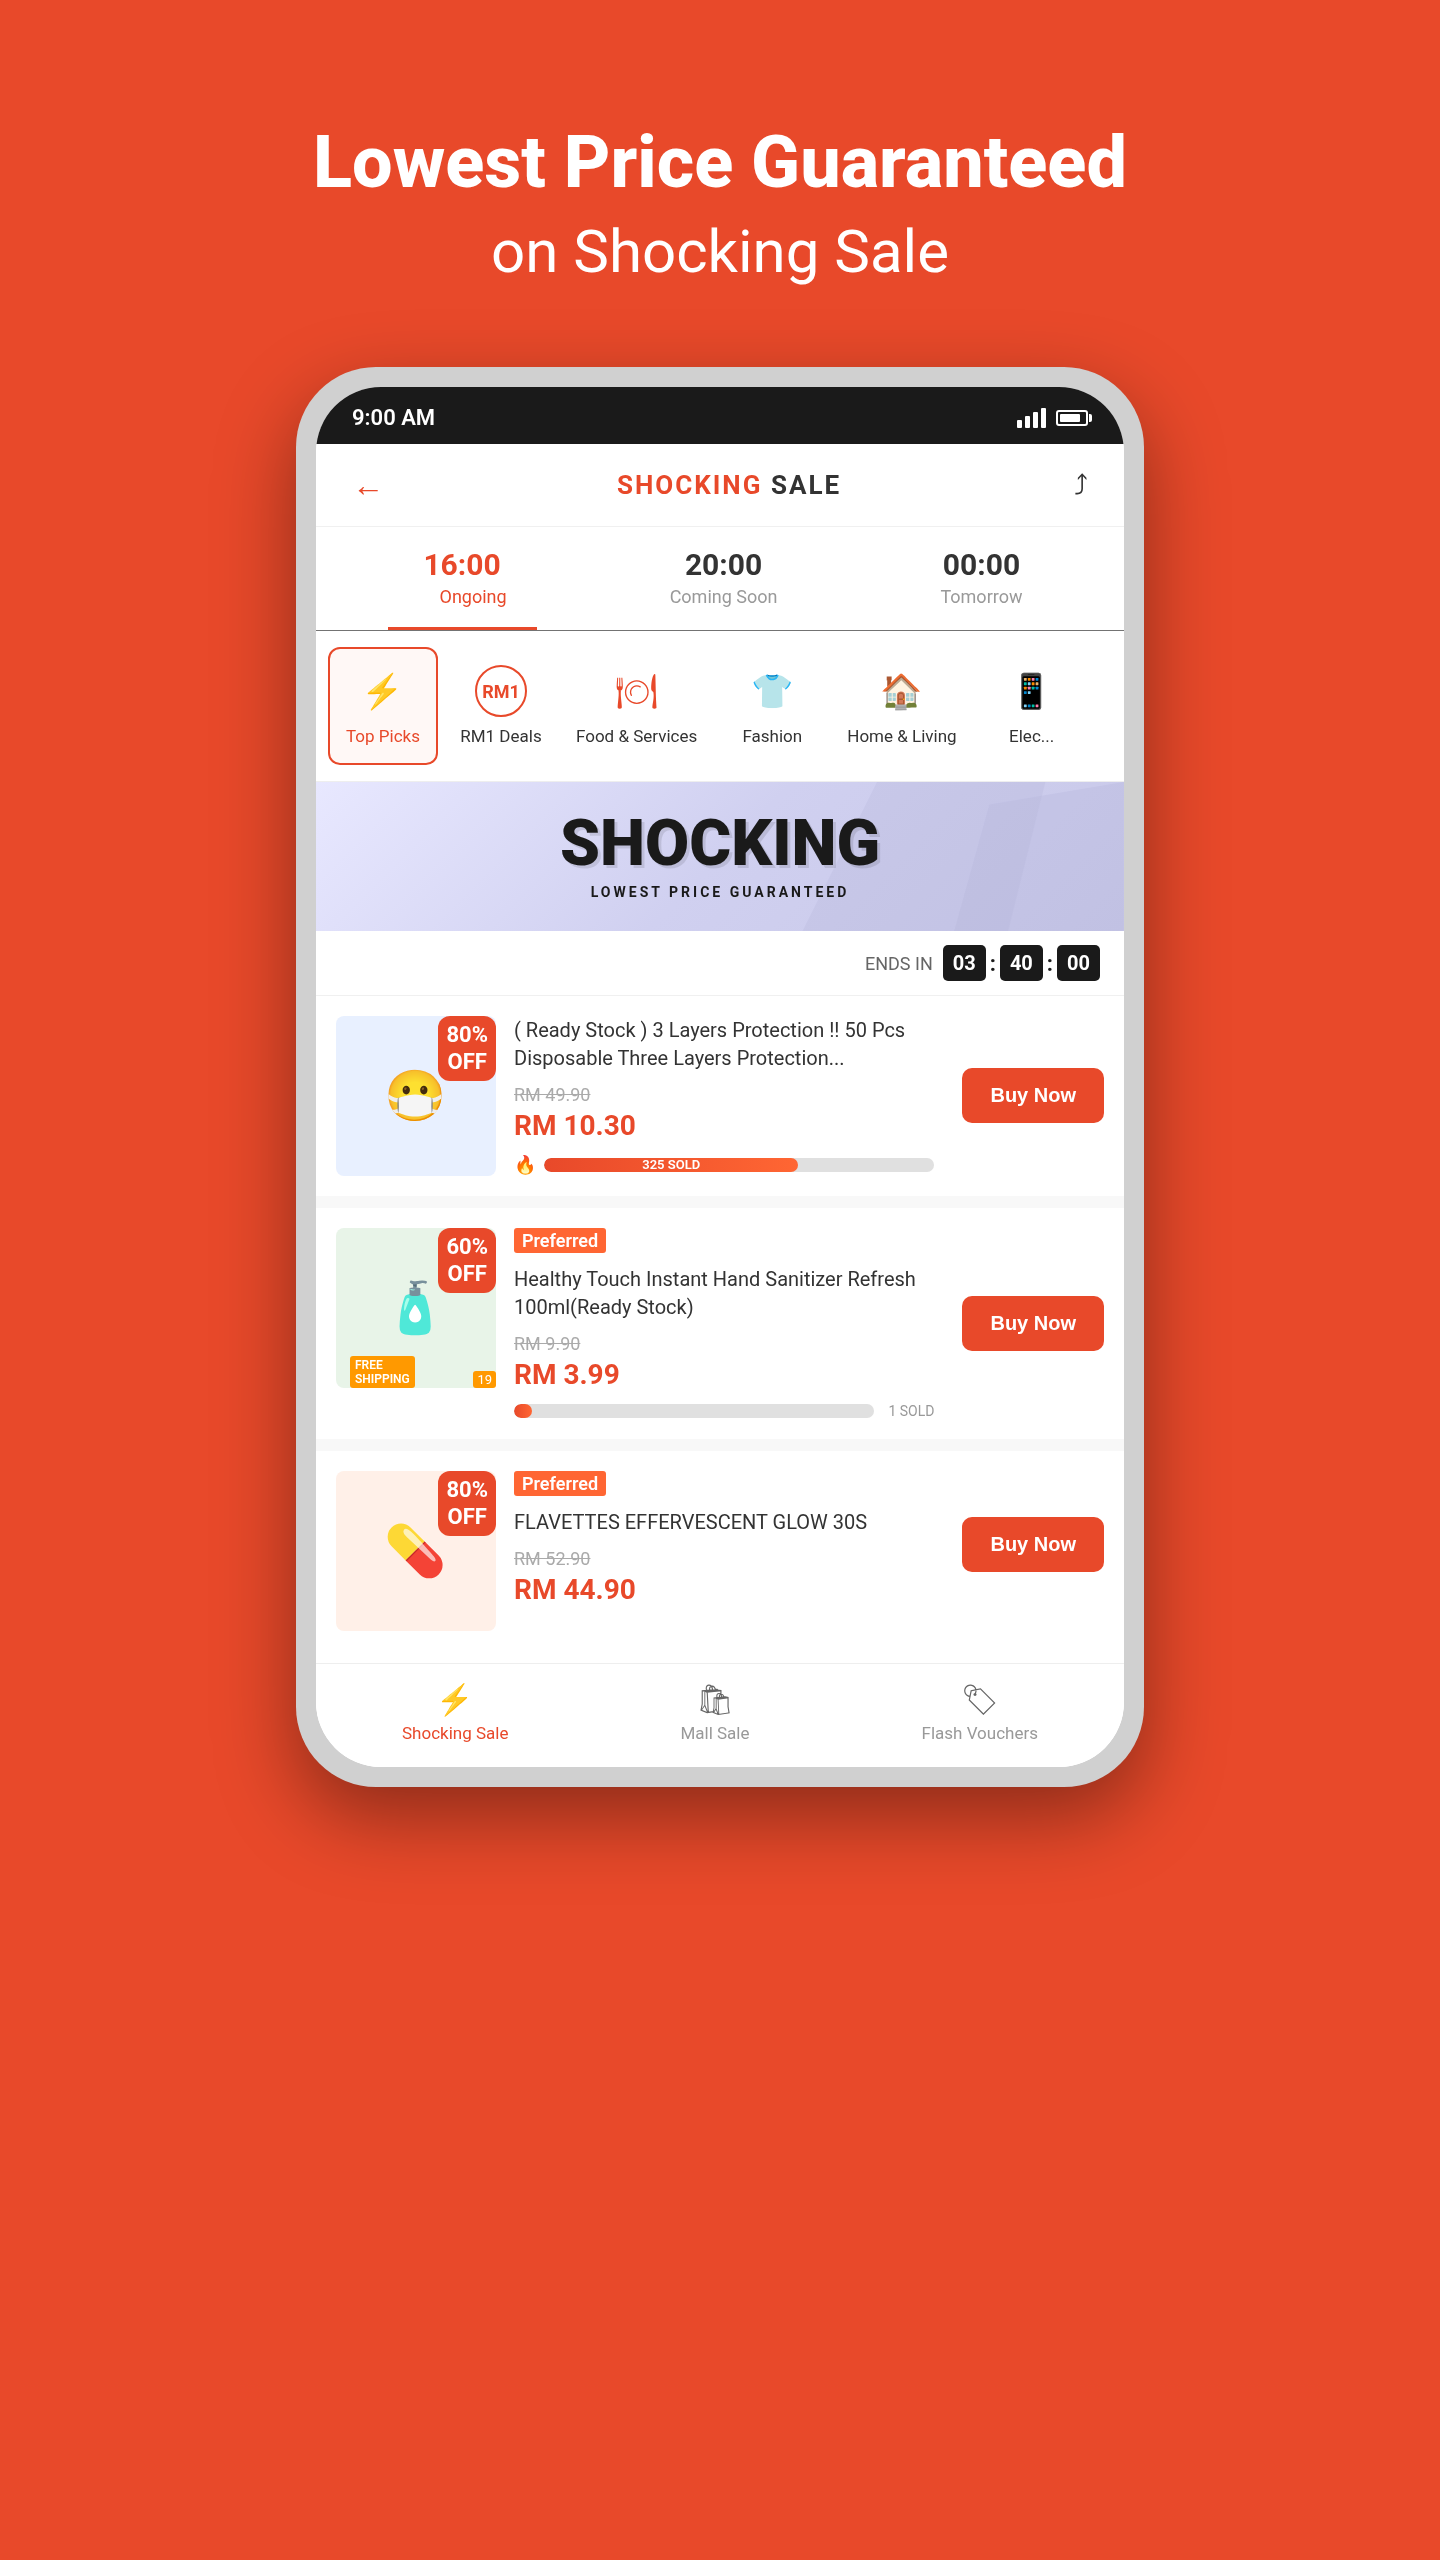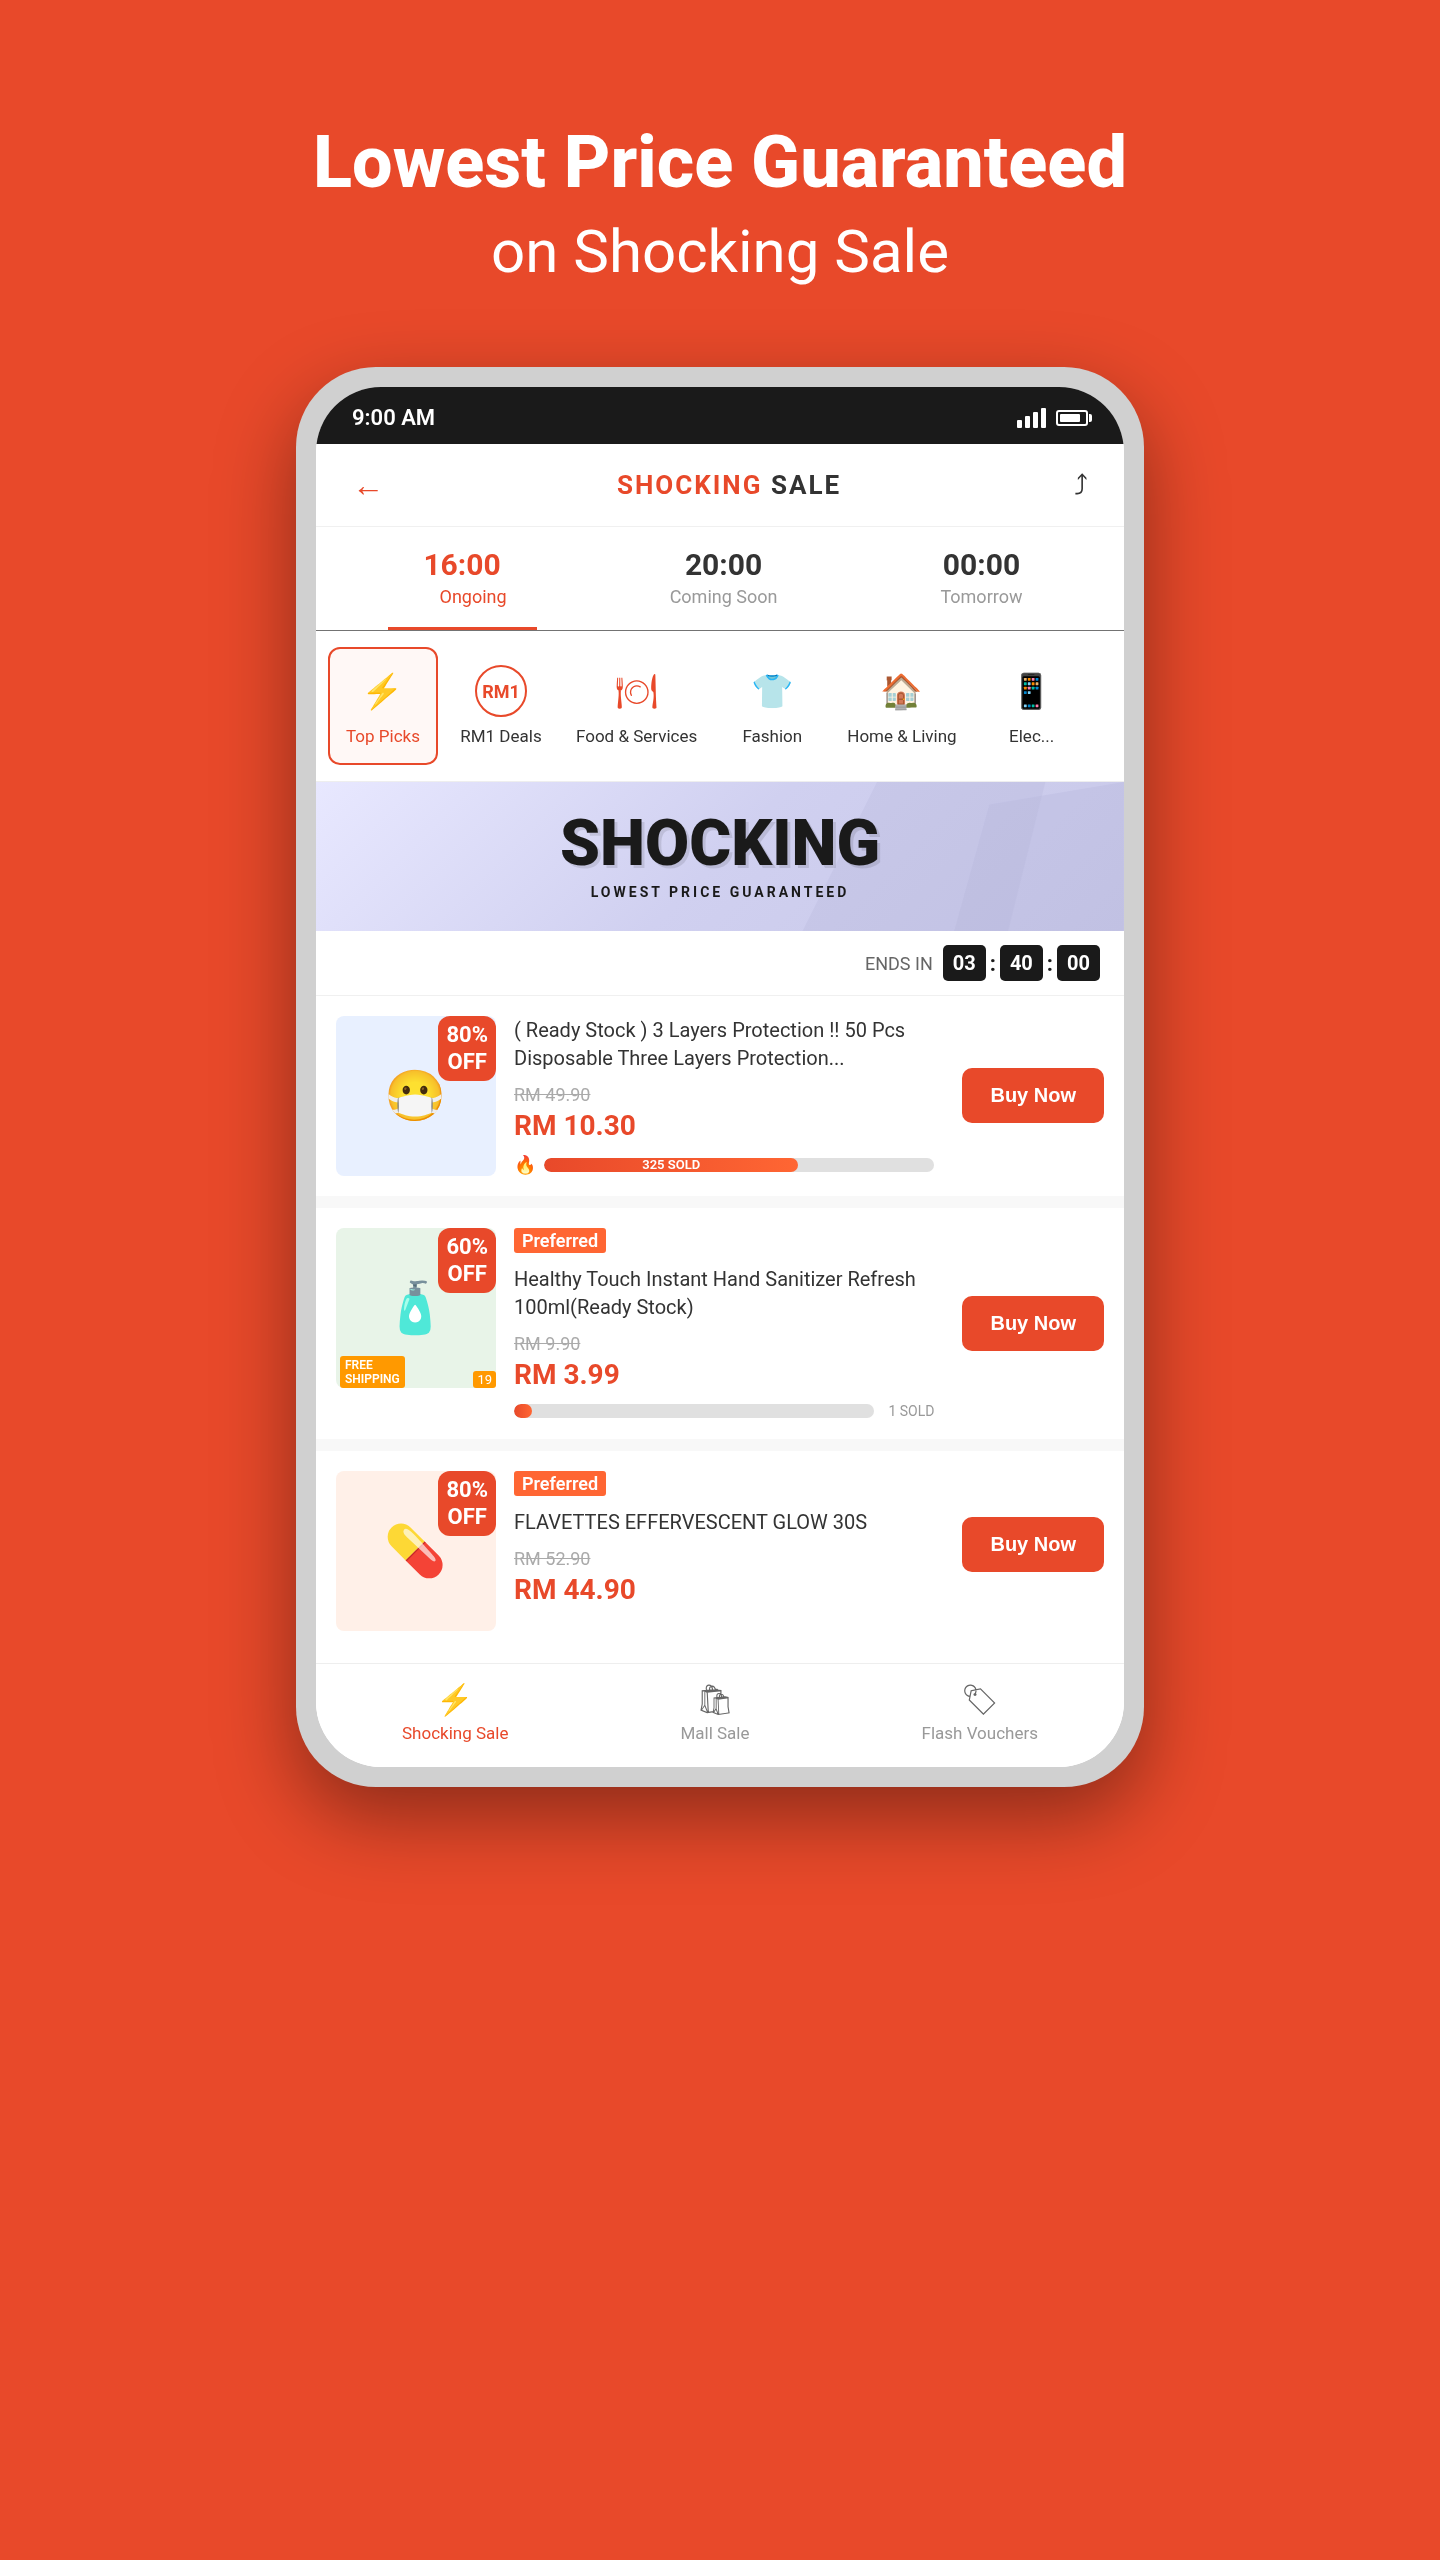--- a/index.html
+++ b/index.html
@@ -398,21 +398,21 @@
     .nav-item:not(.active) .nav-icon { color: #666; }
     .nav-label {
       font-size: 17px;
       color: #999;
     }
     .nav-item.active .nav-label { color: #E8492A; }
     
     .free-shipping {
       position: absolute;
       bottom: 0;
-      left: 4px;
+      left: 14px;
       background: #ff9900;
       color: white;
       font-size: 12px;
       padding: 2px 5px;
       border-radius: 3px;
       font-weight: 600;
     }
     .small-num {
       background: #ff9900;
       color: white;

